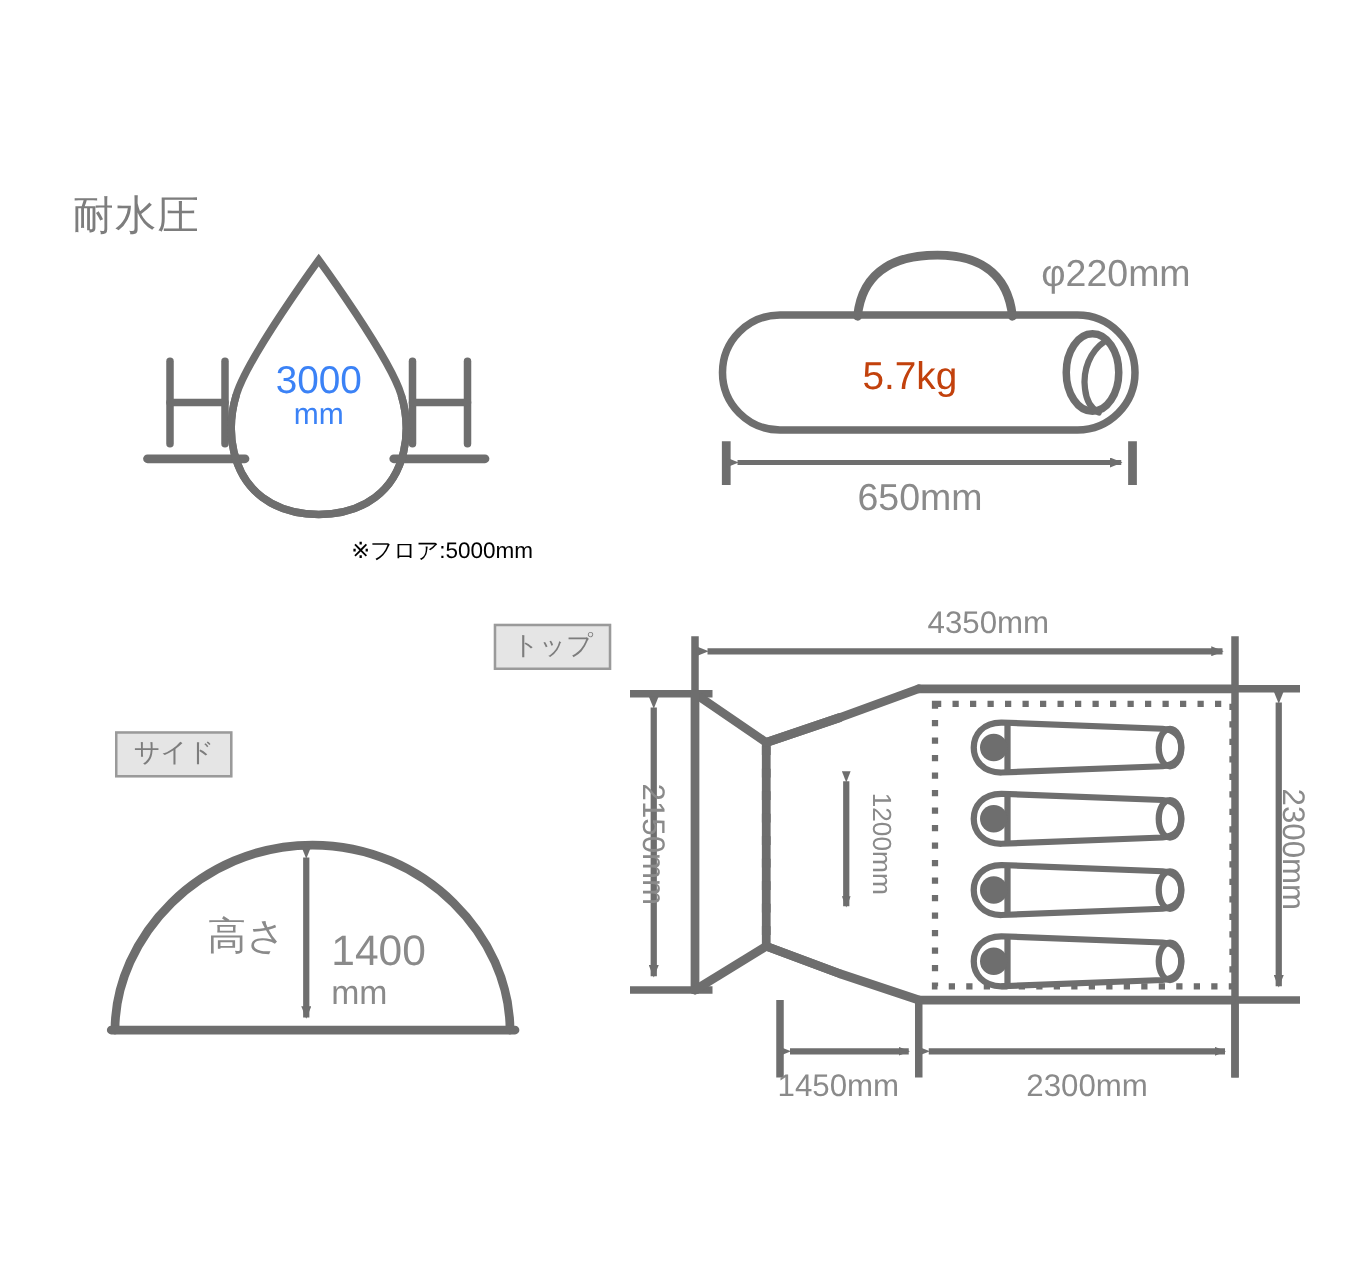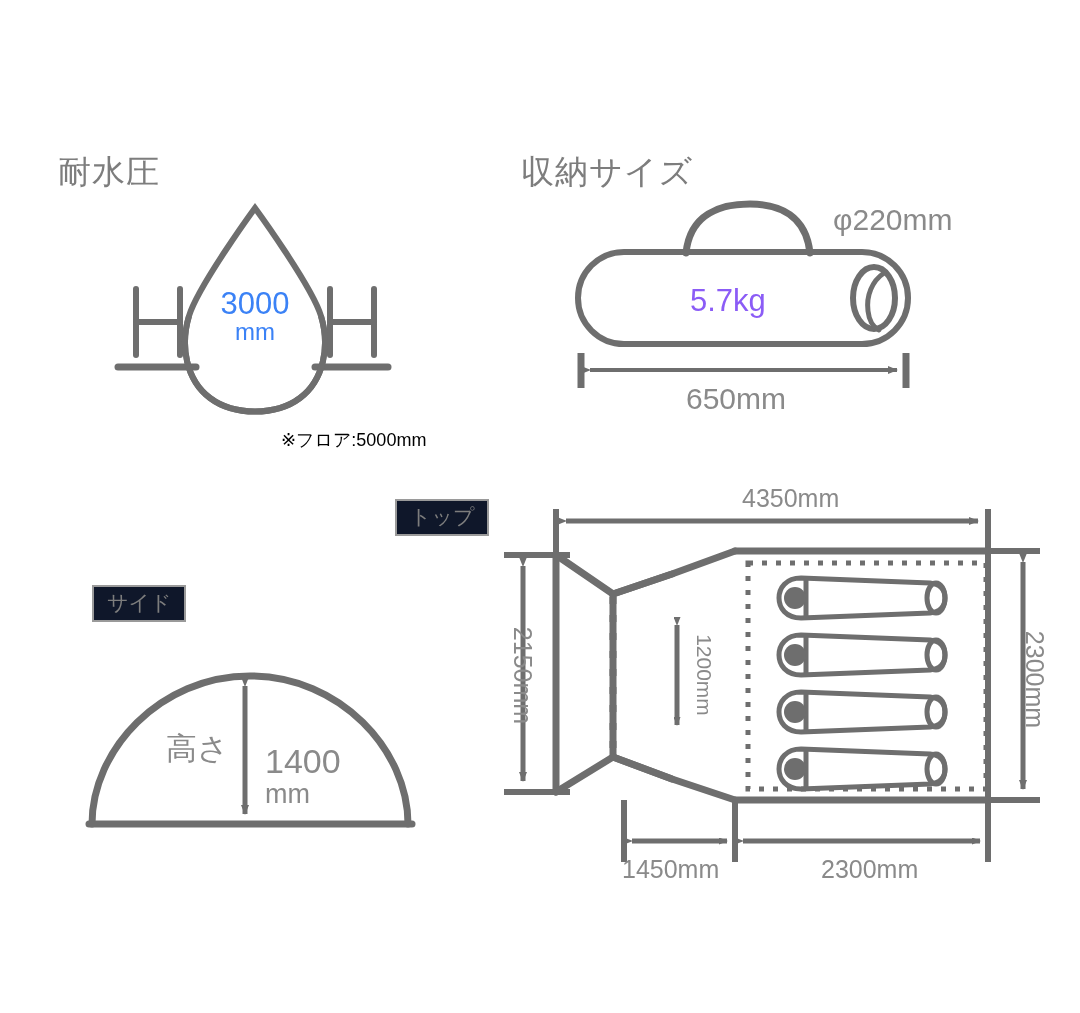--- a/index.html
+++ b/index.html
@@ -29,21 +29,21 @@
   .sec-title {
     position: absolute;
     font-size: 33px;
     color: #7d7d7d;
     letter-spacing: 1px;
     white-space: nowrap;
   }
   .view-badge {
     position: absolute;
     border: 2px solid #9a9a9a;
-    background: #0f172a;
+    background: #e5e5e5;
     color: #7d7d7d;
     font-size: 21px;
     padding: 5px 13px 7px 13px;
     white-space: nowrap;
     line-height: 1;
   }
   .note {
     position: absolute;
     font-size: 18px;
     color: #000000;
@@ -66,21 +66,21 @@
     text-align: center;
     color: #3b82f6;
     white-space: nowrap;
     line-height: 1.04;
   }
   .drop-val .v1 { font-size: 31px; display: block; }
   .drop-val .v2 { font-size: 24px; display: block; }
   .bag-weight {
     position: absolute;
     font-size: 31px;
-    color: #8b5cf6;
+    color: #c2410c;
     white-space: nowrap;
   }
   .height-label {
     position: absolute;
     font-size: 31px;
     color: #8a8a8a;
     white-space: nowrap;
   }
   .height-val {
     position: absolute;
@@ -91,21 +91,20 @@
   .height-val .n { font-size: 34px; display: block; margin-top: 20px; }
   .height-val .u { font-size: 27px; display: block; }
 </style>
 </head>
 <body>
 
 <div id="sheet">
 
   <div class="sec-title" style="left:58px; top:150px;">耐水圧</div>
 
-  <div class="sec-title" style="left:521px; top:150px;">収納サイズ</div>
 
 
   <div class="view-badge" style="left:92px; top:585px;">サイド</div>
 
   <div class="view-badge" style="left:395px; top:499px;">トップ</div>
 
   <svg class="layer" viewBox="0 0 1080 1013" xmlns="http://www.w3.org/2000/svg">
     <defs>
       <marker id="ah" markerWidth="10" markerHeight="8" refX="9" refY="4" orient="auto" markerUnits="userSpaceOnUse">
         <path d="M0,0 L10,4 L0,8 z" fill="#6e6e6e"></path>

